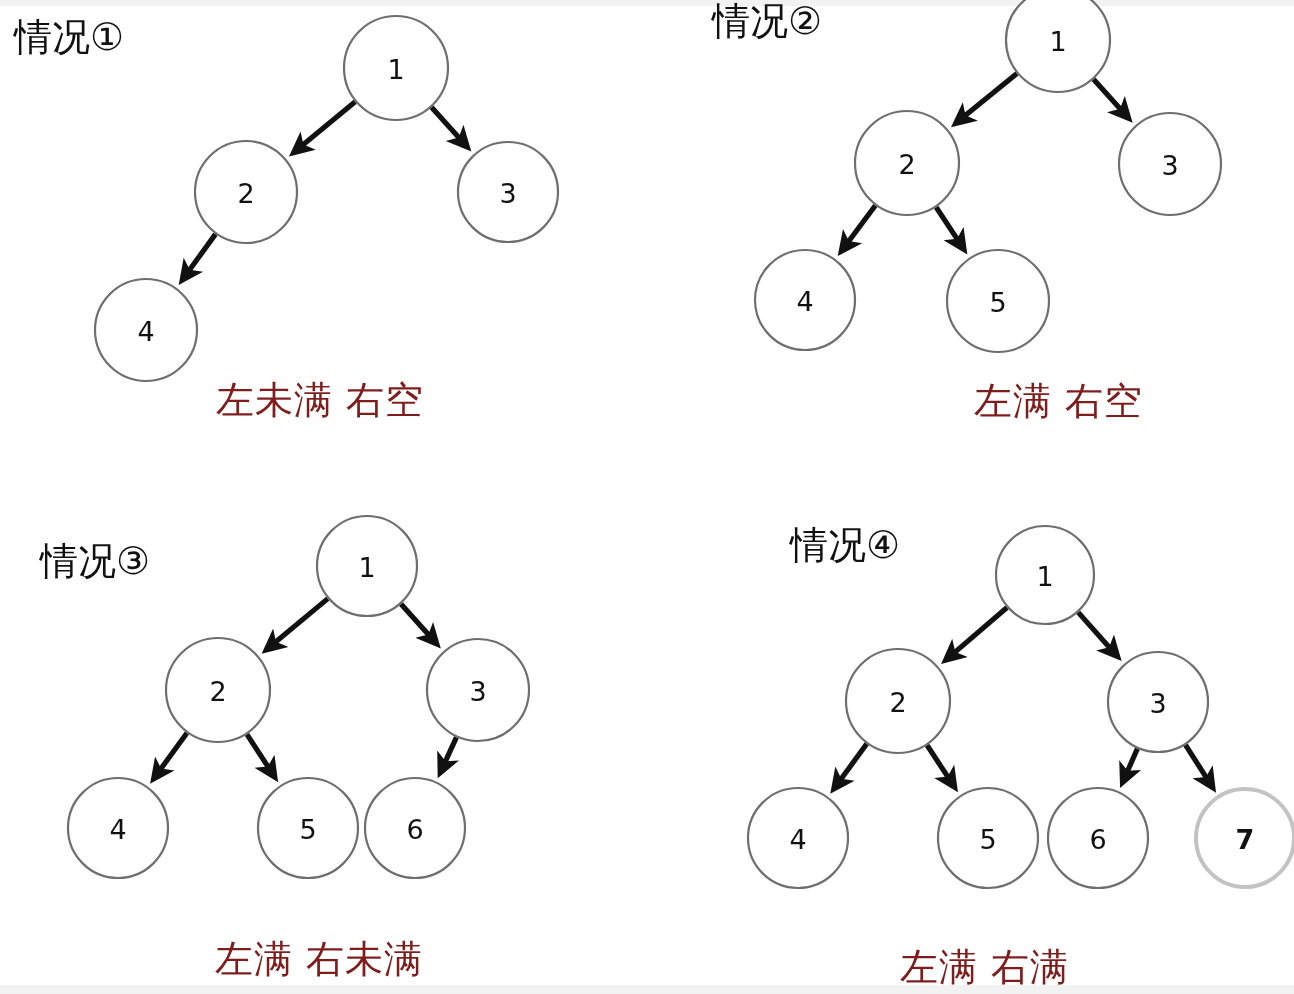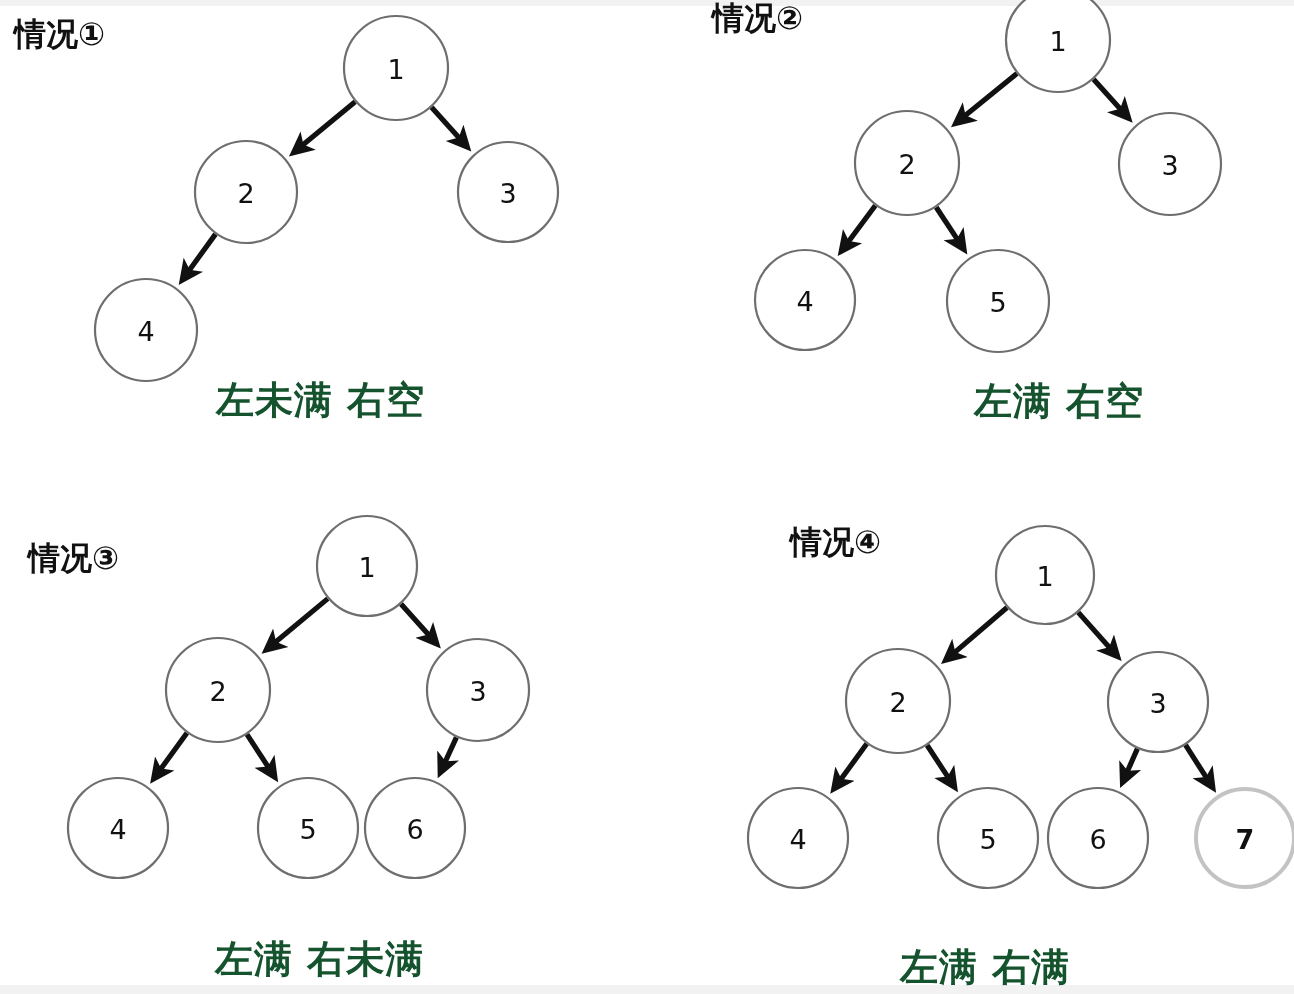--- a/index.html
+++ b/index.html
@@ -21,33 +21,33 @@
     position: absolute;
     left: 0;
     width: 1294px;
     height: 6px;
     background: #f2f2f2;
   }
   .edge-band.top { top: 0; }
   .edge-band.bottom { bottom: 0; height: 9px; }
   .panel-title {
     position: absolute;
-    font-size: 32px;
+    font-size: 38px;
     line-height: 1;
     color: #111111;
-    font-weight: 700;
+    font-weight: 400;
     white-space: nowrap;
     letter-spacing: 0px;
   }
   .panel-caption {
     position: absolute;
     font-size: 38px;
     line-height: 1;
-    color: #14532d;
-    font-weight: 700;
+    color: #7f1d1d;
+    font-weight: 400;
     white-space: nowrap;
     letter-spacing: 1px;
   }
   svg.tree-svg {
     position: absolute;
     left: 0;
     top: 0;
     width: 1294px;
     height: 994px;
     overflow: visible;
@@ -204,19 +204,19 @@
           <text x="1245" y="839" class="node-label bold">7</text>
         </g>
       </g>
   </svg>
 
   <div id="labels-layer">
       <div class="panel-title" style="left: 14px; top: 18px;">情况①</div>
       <div class="panel-caption" style="left: 216px; top: 381px;">左未满 右空</div>
       <div class="panel-title" style="left: 712px; top: 2px;">情况②</div>
       <div class="panel-caption" style="left: 974px; top: 382px;">左满 右空</div>
-      <div class="panel-title" style="left: 28px; top: 542px;">情况③</div>
+      <div class="panel-title" style="left: 40px; top: 542px;">情况③</div>
       <div class="panel-caption" style="left: 215px; top: 940px;">左满 右未满</div>
       <div class="panel-title" style="left: 790px; top: 526px;">情况④</div>
       <div class="panel-caption" style="left: 900px; top: 948px;">左满 右满</div>
     </div>
 
 </div>
 
 </body></html>

